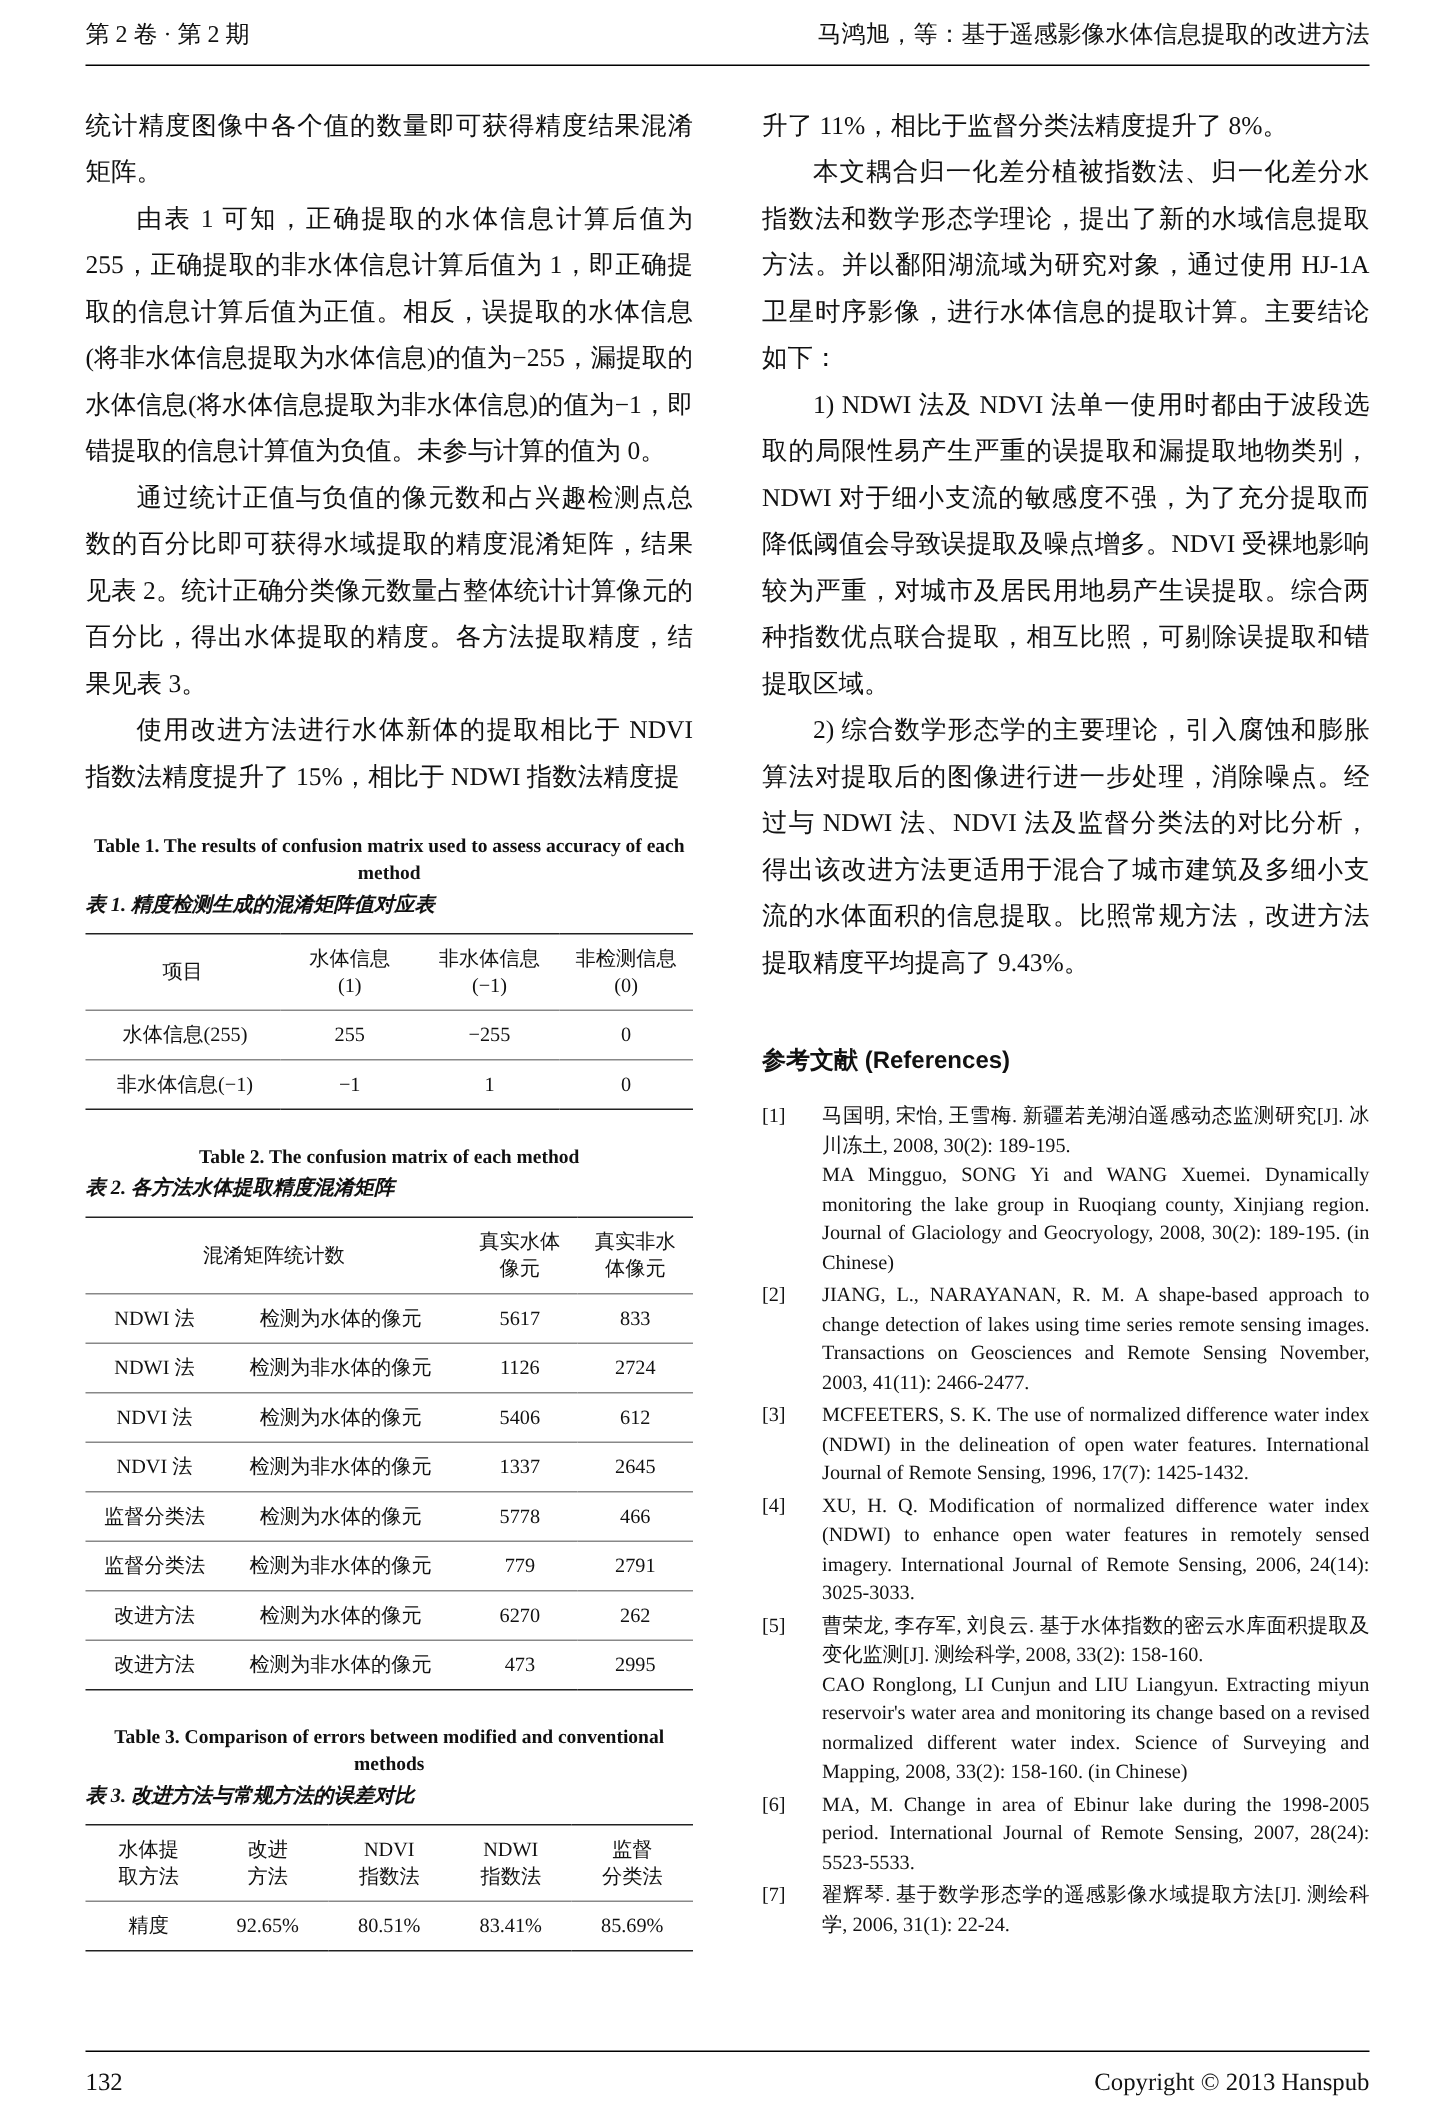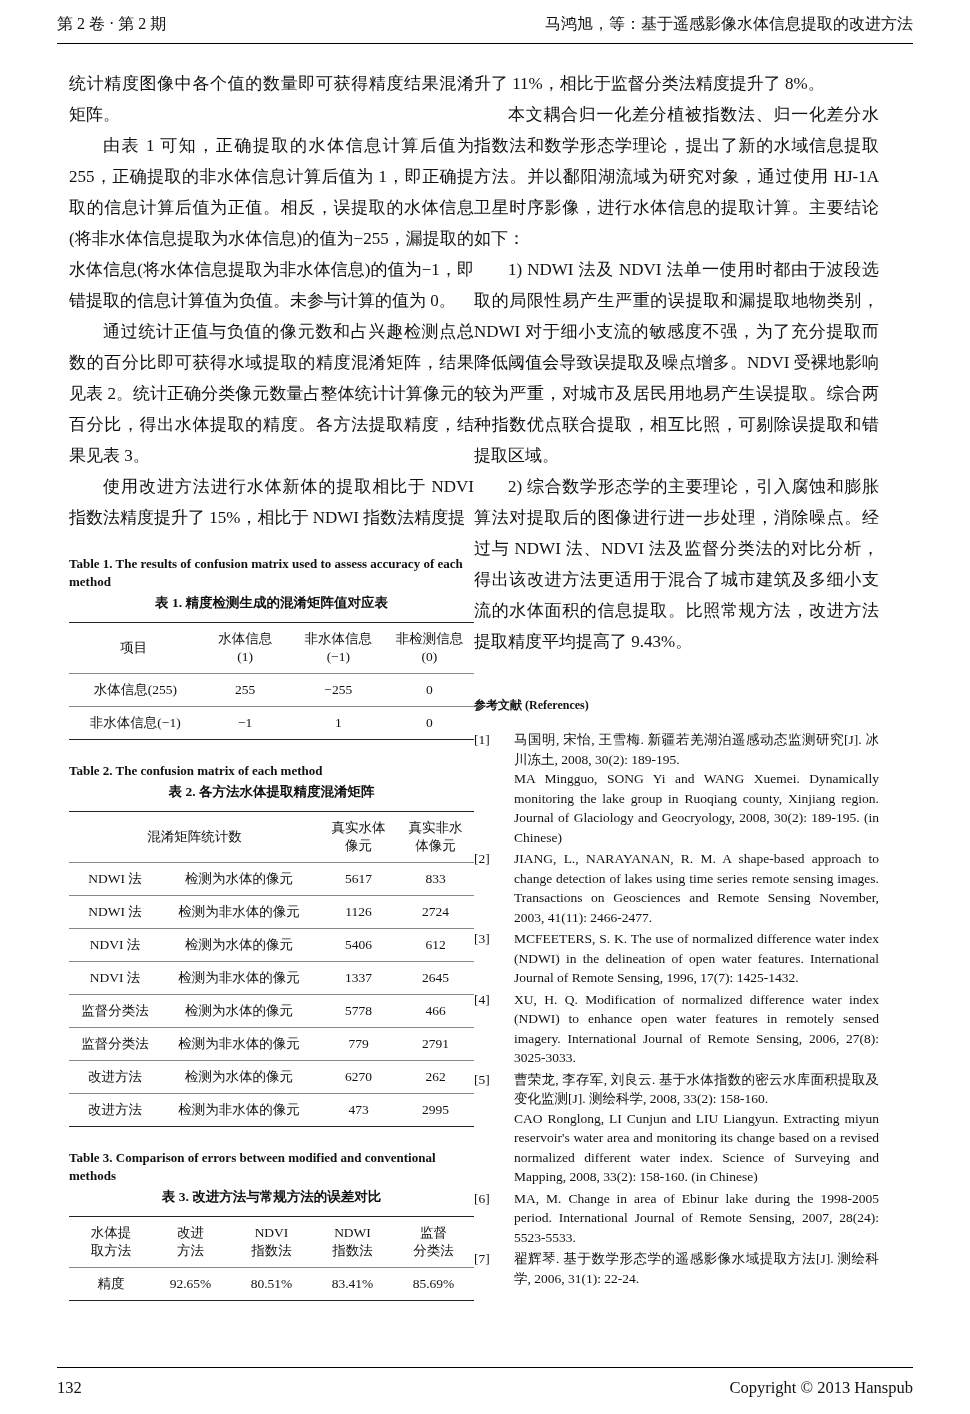--- a/index.html
+++ b/index.html
@@ -8,39 +8,39 @@
   .page {
     width: 970px; height: 1414px; margin: 0 auto; background: #fff;
     padding: 12px 57px 0 57px; display: flex; flex-direction: column; overflow: hidden;
   }
   .page-header {
     position: relative; font-size: 16px; line-height: 24px;
     border-bottom: 1.5px solid #000; padding-bottom: 7px;
   }
   .journal-issue { position: relative; z-index: 1; }
   .running-title { position: absolute; left: 0; right: 0; text-align: right; }
-  .columns { display: flex; margin-top: 24px; flex: 1 1 auto; margin-left: 12px; }
+  .columns { display: flex; gap: 46px; margin-top: 24px; flex: 1 1 auto; }
   .col { flex: 0 0 405px; width: 405px; }
   .body-text { font-size: 17px; line-height: 31px; text-align: justify; }
   .indent { text-indent: 2em; }
   .section-heading {
     font-family: "Liberation Sans", "DejaVu Sans", sans-serif;
     font-size: 20px; font-weight: bold; margin: 26px 0 20px 0;
   }
   .references-heading {
-    font-family: Liberation Serif, serif;
-    font-size: 12px; font-weight: bold; margin: 40px 0 16px 0;
+    font-family: Liberation Sans, sans-serif;
+    font-size: 16px; font-weight: bold; margin: 40px 0 16px 0;
   }
   .table-block { margin-top: 22px; }
   .caption-en {
-    font-size: 13px; font-weight: bold; line-height: 18px;
+    font-size: 13px; font-weight: bold; text-align: center; line-height: 18px;
   }
   .caption-zh {
-    font-size: 13.5px; font-weight: bold; text-align: center;
-    line-height: 18px; margin-top: 3px; margin-bottom: 10px;
+    font-size: 13.5px; font-weight: bold; 
+    line-height: 18px; margin-top: 3px; margin-bottom: 10px; font-style: italic;
   }
   table.data-table {
     width: 100%; border-collapse: collapse; font-size: 13.5px;
     border-top: 1.5px solid #222; border-bottom: 1.5px solid #222;
   }
   table.data-table th, table.data-table td {
     font-weight: normal; text-align: center; vertical-align: middle;
     padding: 7px 3px; line-height: 18px; white-space: pre-line;
   }
   table.data-table thead tr { border-bottom: 1px solid #888; }
@@ -254,21 +254,21 @@
           <span class="reference-label">[3]</span>
           <span class="reference-text">
             <span class="ref-part">MCFEETERS, S. K. The use of normalized difference water index (NDWI) in the delineation of open water features. International Journal of Remote Sensing, 1996, 17(7): 1425-1432.</span>
             <span class="ref-part"></span>
           </span>
         </div>
 
         <div class="reference-item">
           <span class="reference-label">[4]</span>
           <span class="reference-text">
-            <span class="ref-part">XU, H. Q. Modification of normalized difference water index (NDWI) to enhance open water features in remotely sensed imagery. International Journal of Remote Sensing, 2006, 27(8): 3025-3033.</span>
+            <span class="ref-part">XU, H. Q. Modification of normalized difference water index (NDWI) to enhance open water features in remotely sensed imagery. International Journal of Remote Sensing, 2006, 24(14): 3025-3033.</span>
             <span class="ref-part"></span>
           </span>
         </div>
 
         <div class="reference-item">
           <span class="reference-label">[5]</span>
           <span class="reference-text">
             <span class="ref-part">曹荣龙, 李存军, 刘良云. 基于水体指数的密云水库面积提取及变化监测[J]. 测绘科学, 2008, 33(2): 158-160.</span>
             <span class="ref-part">CAO Ronglong, LI Cunjun and LIU Liangyun. Extracting miyun reservoir's water area and monitoring its change based on a revised normalized different water index. Science of Surveying and Mapping, 2008, 33(2): 158-160. (in Chinese)</span>
           </span>

